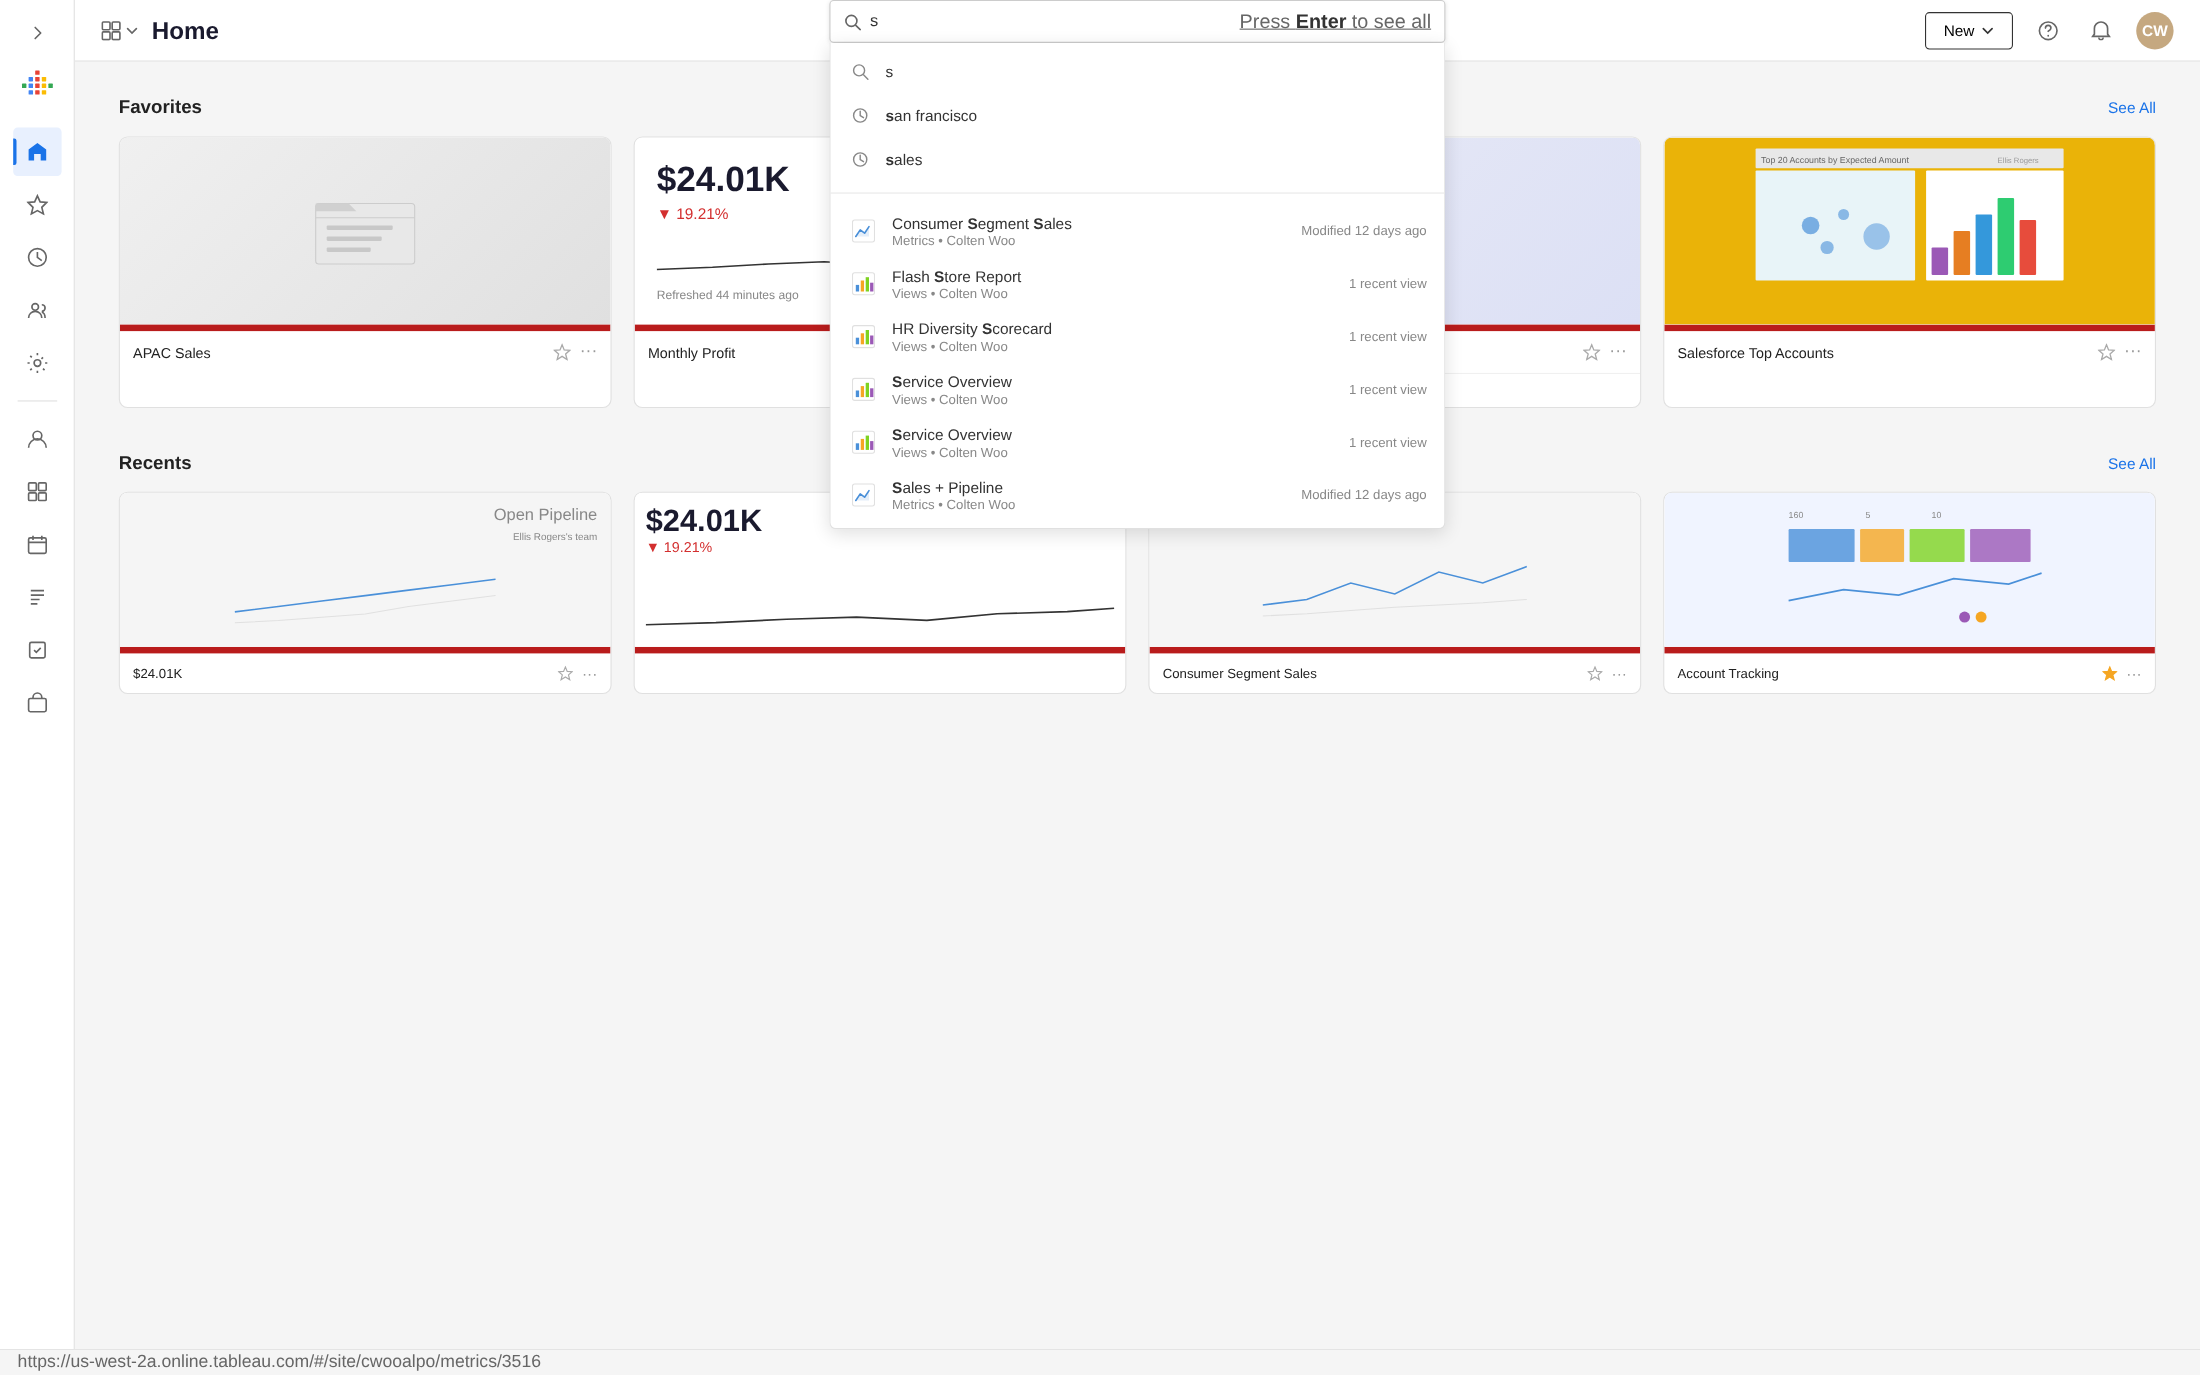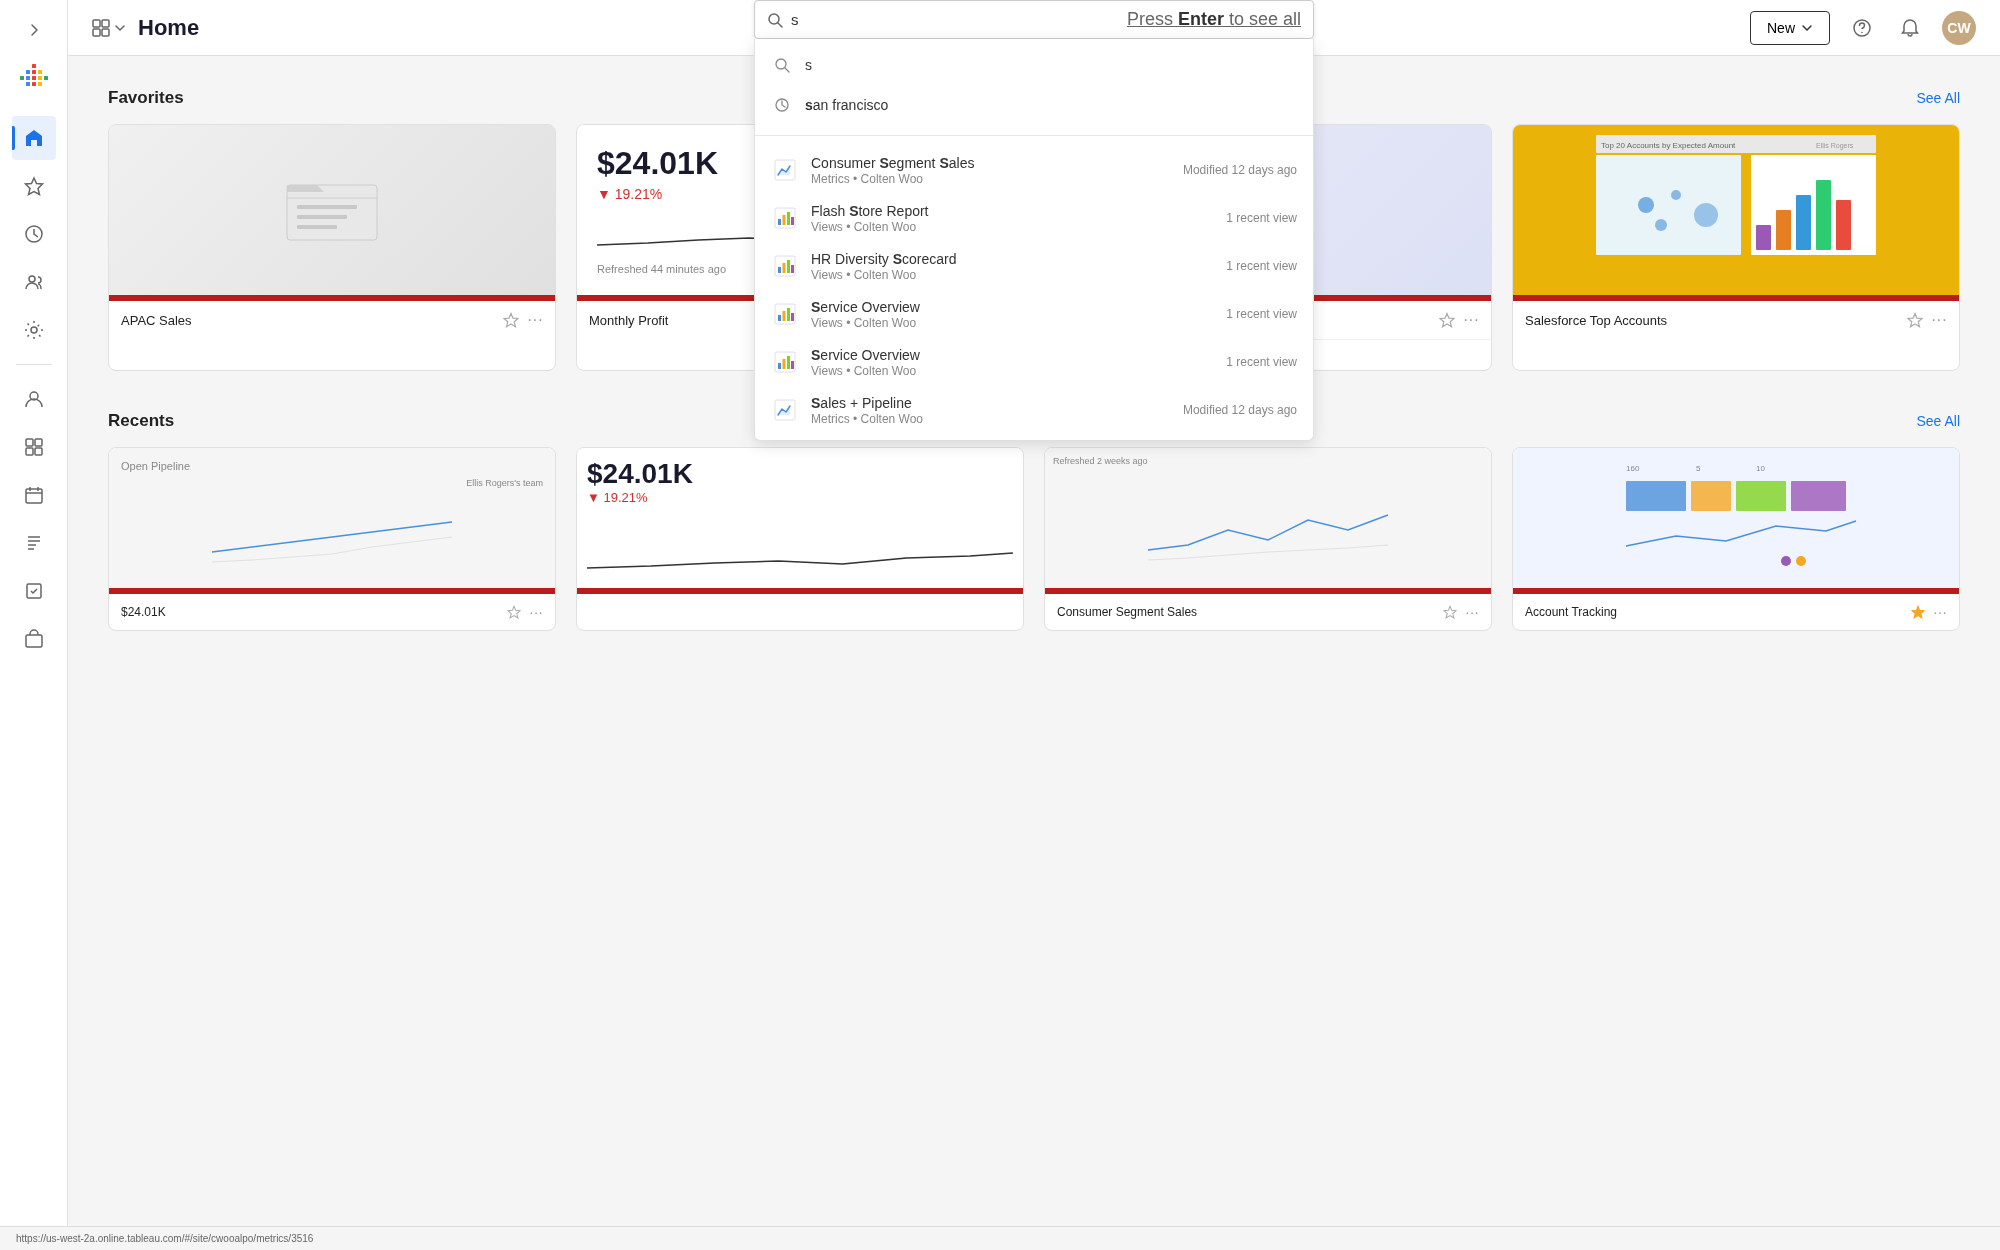--- a/index.html
+++ b/index.html
@@ -75,21 +75,21 @@
     .collection-thumb { display: flex; flex-direction: column; padding: 16px 20px; width: 100%; height: 100%; background: linear-gradient(135deg, #e8eaf6, #dce0f5); }
     .collection-label { font-size: 12px; color: #666; margin-bottom: 8px; }
     .collection-name { font-size: 28px; font-weight: 700; color: #1a1a2e; line-height: 1.2; }
     .collection-private { display: flex; align-items: center; gap: 6px; font-size: 13px; color: #555; margin-top: auto; }
     .card-desc { padding: 8px 12px; font-size: 12px; color: #666; border-top: 1px solid #f0f0f0; }
 
     
     .recents-section { margin-top: 0; }
 
     
-    .status-bar { position: fixed; bottom: 0; left: 0; right: 0; height: 24px; background: #f5f5f5; border-top: 1px solid #ddd; display: flex; align-items: center; padding: 0 16px; font-size: 10px; color: #666; z-index: 50; }
+    .status-bar { position: fixed; bottom: 0; left: 0; right: 0; height: 24px; background: #f5f5f5; border-top: 1px solid #ddd; display: flex; align-items: center; padding: 0 16px; font-size: 16px; color: #666; z-index: 50; }
 
     
     svg { display: block; }
   </style>
 </head>
 <body>
 
 <div class="app-shell">
 
   <aside class="sidebar">
@@ -231,20 +231,29 @@
             </div>
             <div class="dropdown-item">
               <div class="dropdown-icon">
                 <svg width="16" height="16" viewBox="0 0 16 16" fill="none">
                   <circle cx="8" cy="8" r="6" stroke="#888" stroke-width="1.3"></circle>
                   <polyline points="8,4 8,8 11,10" stroke="#888" stroke-width="1.3" stroke-linecap="round"></polyline>
                 </svg>
               </div>
               <span class="dropdown-label"><span style="font-weight:700">s</span>an francisco</span>
             </div>
+            <div class="dropdown-item">
+              <div class="dropdown-icon">
+                <svg width="16" height="16" viewBox="0 0 16 16" fill="none">
+                  <circle cx="8" cy="8" r="6" stroke="#888" stroke-width="1.3"></circle>
+                  <polyline points="8,4 8,8 11,10" stroke="#888" stroke-width="1.3" stroke-linecap="round"></polyline>
+                </svg>
+              </div>
+              <span class="dropdown-label"><span style="font-weight:700">s</span>ales</span>
+            </div>
           </div>
           <div class="dropdown-divider"></div>
 
           <div class="dropdown-section">
 
             <div class="dropdown-result-item">
               <div class="result-icon">
                 <svg width="22" height="22" viewBox="0 0 22 22" fill="none">
                   <rect x="1" y="1" width="20" height="20" rx="2" stroke="#e0e0e0" stroke-width="1"></rect>
                   <polyline points="4,16 8,10 12,13 16,7" stroke="#4a90d9" stroke-width="1.5" stroke-linecap="round" stroke-linejoin="round" fill="none"></polyline>
@@ -503,21 +512,21 @@
       <div class="recents-section">
         <div class="section-header">
           <span class="section-title">Recents</span>
           <a class="see-all-link">See All</a>
         </div>
         <div class="cards-grid">
 
           <div class="card">
             <div class="card-thumbnail" style="height:140px;">
               <div style="width:100%; height:100%; background:#f5f5f5; display:flex; flex-direction:column; padding:12px; overflow:hidden;">
-                <div style="font-size:11px; color:#888; margin-bottom:6px;">Open Pipeline</div>
+                <div style="font-size:15px; color:#888; margin-bottom:6px;text-align:right;">Open Pipeline</div>
                 <div style="font-size:9px; color:#888; text-align:right; margin-bottom:4px;">Ellis Rogers's team</div>
                 <svg width="100%" height="80" viewBox="0 0 240 80">
                   <polyline points="0,60 40,55 80,50 120,45 160,40 200,35 240,30" stroke="#4a90d9" stroke-width="1.5" fill="none"></polyline>
                   <polyline points="0,70 40,68 80,65 120,62 160,55 200,50 240,45" stroke="#e0e0e0" stroke-width="1" fill="none"></polyline>
                 </svg>
               </div>
             </div>
             <div class="card-footer">
               <span class="card-title" style="font-size:12px;">$24.01K</span>
               <div class="card-actions">

